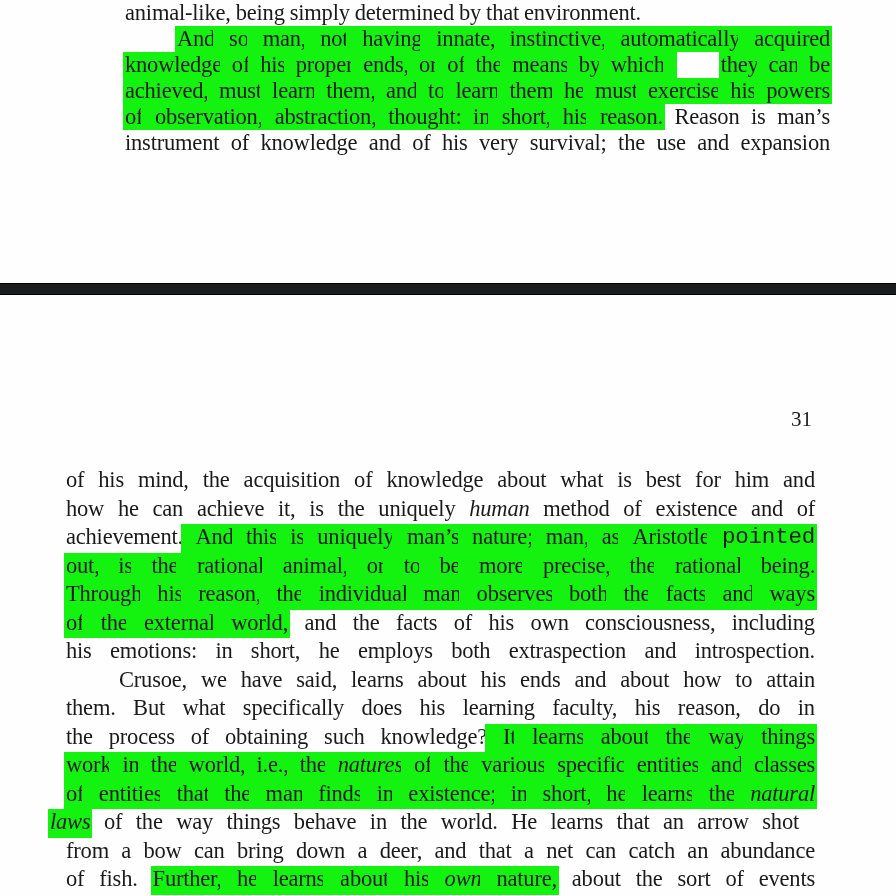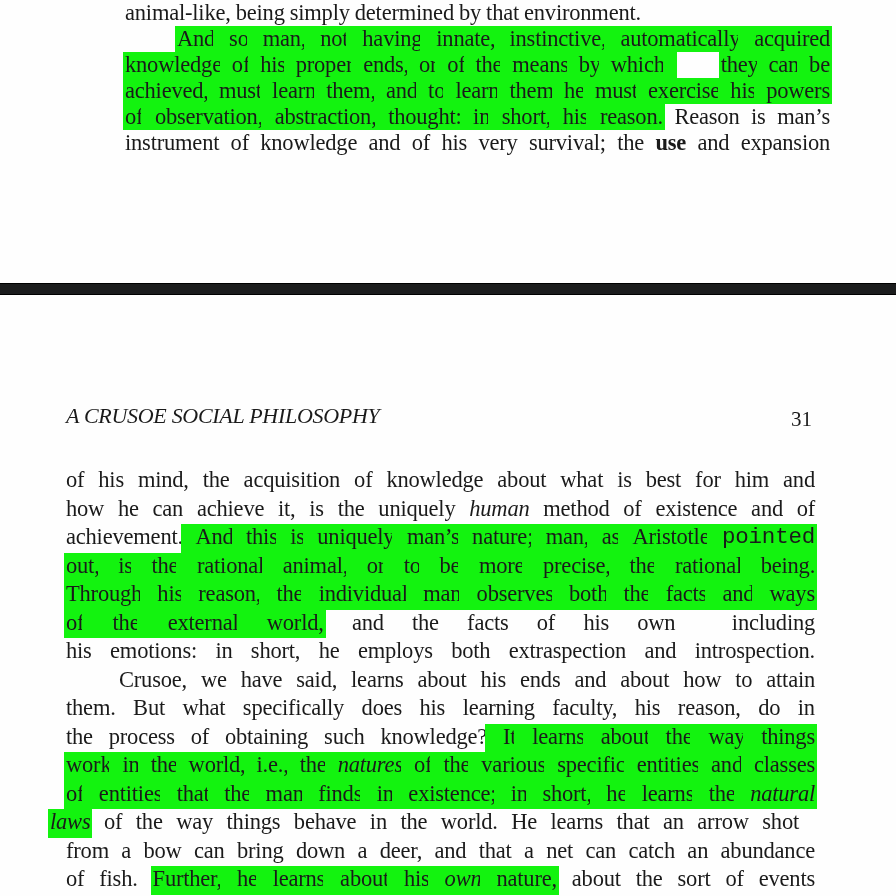--- a/index.html
+++ b/index.html
@@ -292,39 +292,38 @@
         </span>
         <span class="seg" style="flex: 1 1 auto; min-width: 5px; border-radius: 0px;"></span>
         <span style="display: inline-flex;">
           <span class="seg" style="border-radius: 0px;">survival;</span>
         </span>
         <span class="seg" style="flex: 1 1 auto; min-width: 5px; border-radius: 0px;"></span>
         <span style="display: inline-flex;">
           <span class="seg" style="border-radius: 0px;">the</span>
         </span>
         <span class="seg" style="flex: 1 1 auto; min-width: 5px; border-radius: 0px;"></span>
-        <span style="display: inline-flex; font-weight: bold;">
+        <span style="display: inline-flex;">
           <span class="seg" style="border-radius: 0px;">use</span>
         </span>
         <span class="seg" style="flex: 1 1 auto; min-width: 5px; border-radius: 0px;"></span>
         <span style="display: inline-flex;">
           <span class="seg" style="border-radius: 0px;">and</span>
         </span>
         <span class="seg" style="flex: 1 1 auto; min-width: 5px; border-radius: 0px;"></span>
         <span style="display: inline-flex;">
           <span class="seg" style="border-radius: 0px;">expansion</span>
         </span>
       </div>
     </div>
 </div>
 
 <div class="separator"></div>
 
 <div class="page page-bottom">
-  <div class="running-head">A CRUSOE SOCIAL PHILOSOPHY</div>
   <div class="page-number">31</div>
   <div id="bottom-lines">
       <div class="line" style="left: 66px; width: 749px; top: 172px; height: 28.5px;">
         <span style="display: inline-flex;">
           <span class="seg" style="border-radius: 0px;">of</span>
         </span>
         <span class="seg" style="flex: 1 1 auto; min-width: 5px; border-radius: 0px;"></span>
         <span style="display: inline-flex;">
           <span class="seg" style="border-radius: 0px;">his</span>
         </span>
@@ -615,20 +614,23 @@
         </span>
         <span class="seg" style="flex: 1 1 auto; min-width: 5px; border-radius: 0px;"></span>
         <span style="display: inline-flex;">
           <span class="seg" style="border-radius: 0px;">his</span>
         </span>
         <span class="seg" style="flex: 1 1 auto; min-width: 5px; border-radius: 0px;"></span>
         <span style="display: inline-flex;">
           <span class="seg" style="border-radius: 0px;">own</span>
         </span>
         <span class="seg" style="flex: 1 1 auto; min-width: 5px; border-radius: 0px;"></span>
+        <span style="display: inline-flex;">
+          <span class="seg" style="border-radius: 0px;">consciousness,</span>
+        </span>
         <span class="seg" style="flex: 1 1 auto; min-width: 5px; border-radius: 0px;"></span>
         <span style="display: inline-flex;">
           <span class="seg" style="border-radius: 0px;">including</span>
         </span>
       </div>
       <div class="line" style="left: 66px; width: 749px; top: 343px; height: 28.5px;">
         <span style="display: inline-flex;">
           <span class="seg" style="border-radius: 0px;">his</span>
         </span>
         <span class="seg" style="flex: 1 1 auto; min-width: 5px; border-radius: 0px;"></span>

